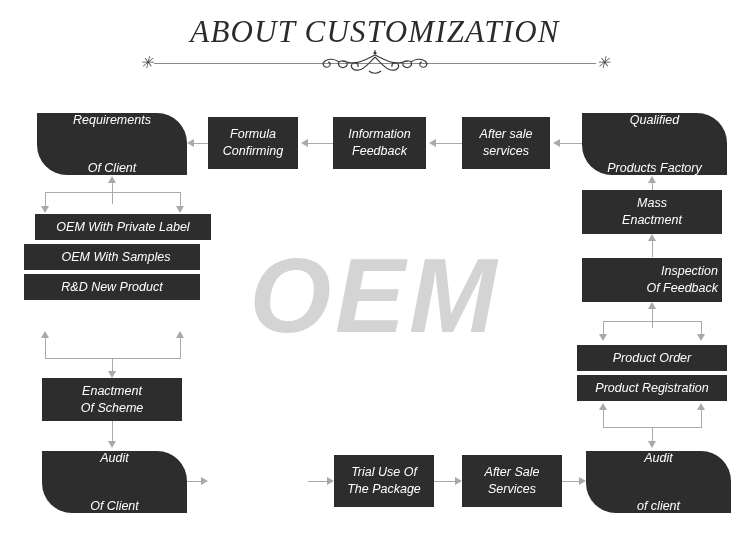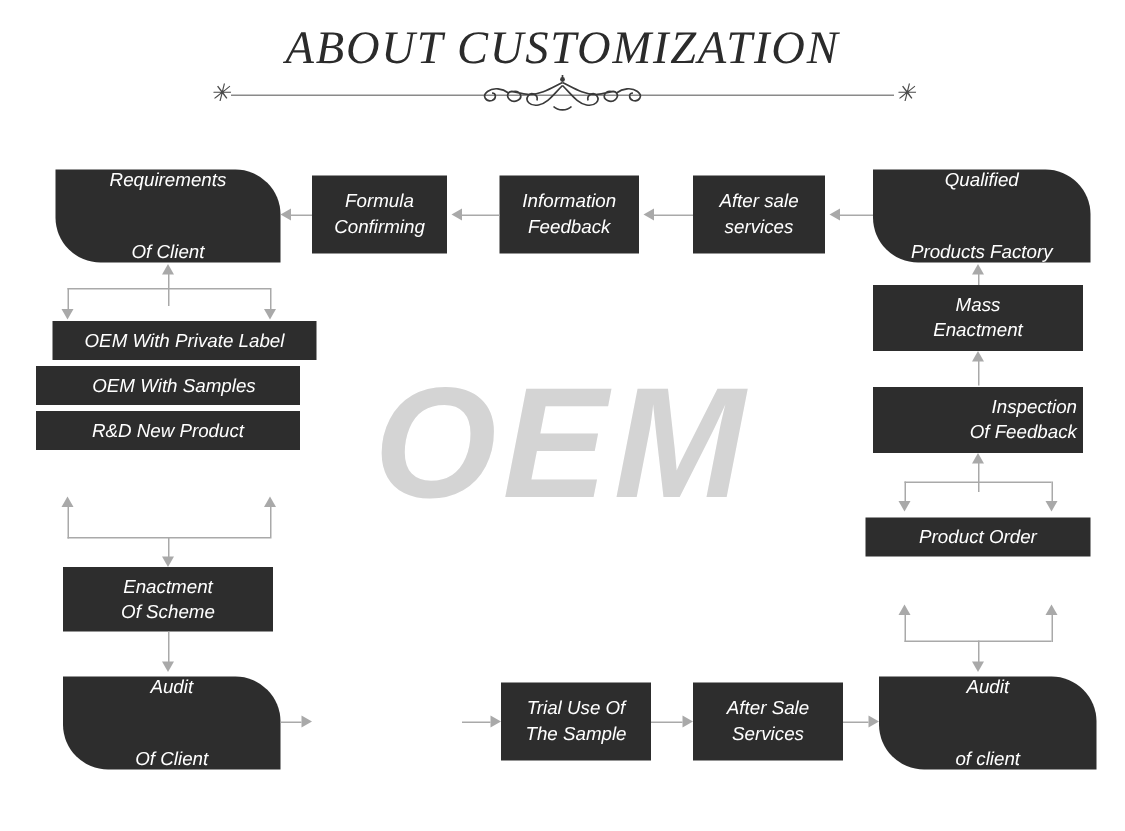--- a/index.html
+++ b/index.html
@@ -236,21 +236,21 @@
   <div class="arrow down" style="left:108px; top:441px;"></div>
 
   <div class="box corner" style="left:42px; top:451px; width:145px; height:62px;">
     <span class="ln">Audit</span>
     <span class="ln">Of Client</span>
   </div>
 
 
   <div class="box" style="left:334px; top:455px; width:100px; height:52px;">
     <span class="ln">Trial Use Of</span>
-    <span class="ln">The Sample</span>
+    <span class="ln">The Package</span>
   </div>
 
   <div class="box" style="left:462px; top:455px; width:100px; height:52px;">
     <span class="ln">After Sale</span>
     <span class="ln">Services</span>
   </div>
 
   <div class="box corner" style="left:586px; top:451px; width:145px; height:62px;">
     <span class="ln">Audit</span>
     <span class="ln">of client</span>
@@ -288,20 +288,23 @@
   <div class="arrow up" style="left:648px; top:302px;"></div>
   <div class="ln-h" style="left:603px; top:321px; width:98px;"></div>
   <div class="ln-v" style="left:603px; top:321px; height:15px;"></div>
   <div class="arrow down" style="left:599px; top:334px;"></div>
   <div class="ln-v" style="left:701px; top:321px; height:15px;"></div>
   <div class="arrow down" style="left:697px; top:334px;"></div>
 
   <div class="box" style="left:577px; top:345px; width:150px; height:26px;">
     <span class="ln">Product Order</span>
   </div>
+  <div class="box" style="left:577px; top:375px; width:150px; height:26px;">
+    <span class="ln">Product Registration</span>
+  </div>
 
   <div class="ln-v" style="left:603px; top:409px; height:19px;"></div>
   <div class="arrow up" style="left:599px; top:403px;"></div>
   <div class="ln-v" style="left:701px; top:409px; height:19px;"></div>
   <div class="arrow up" style="left:697px; top:403px;"></div>
   <div class="ln-h" style="left:603px; top:427px; width:98px;"></div>
   <div class="ln-v" style="left:652px; top:427px; height:16px;"></div>
   <div class="arrow down" style="left:648px; top:441px;"></div>
 
 </div>

